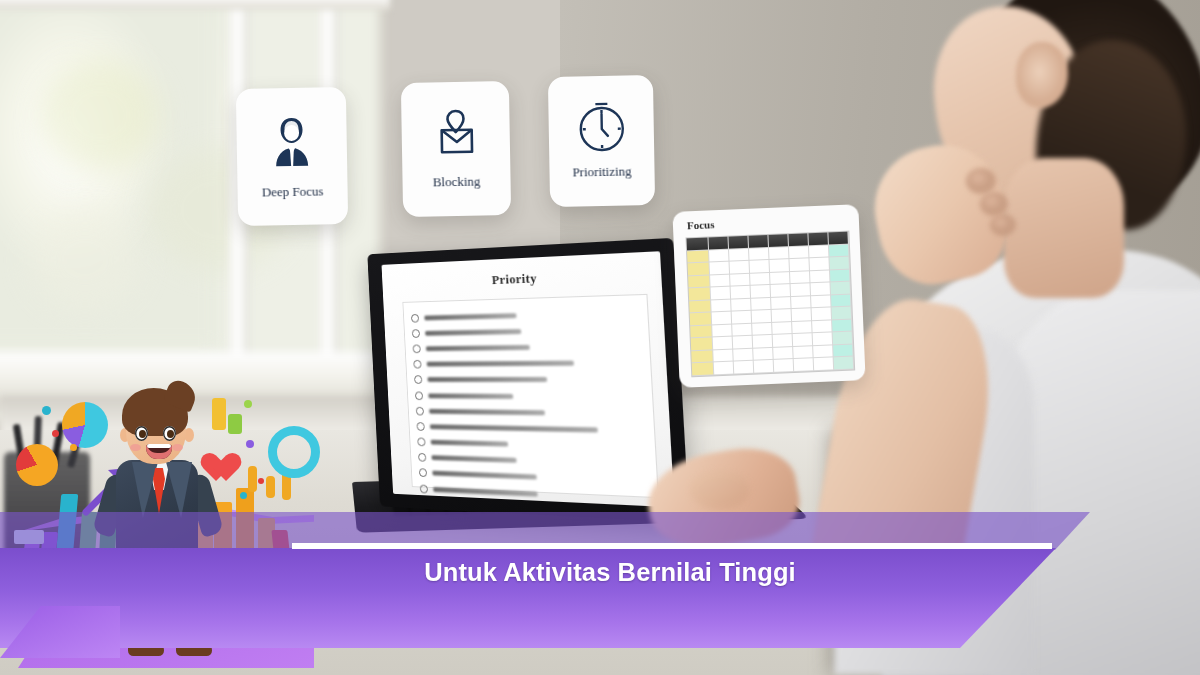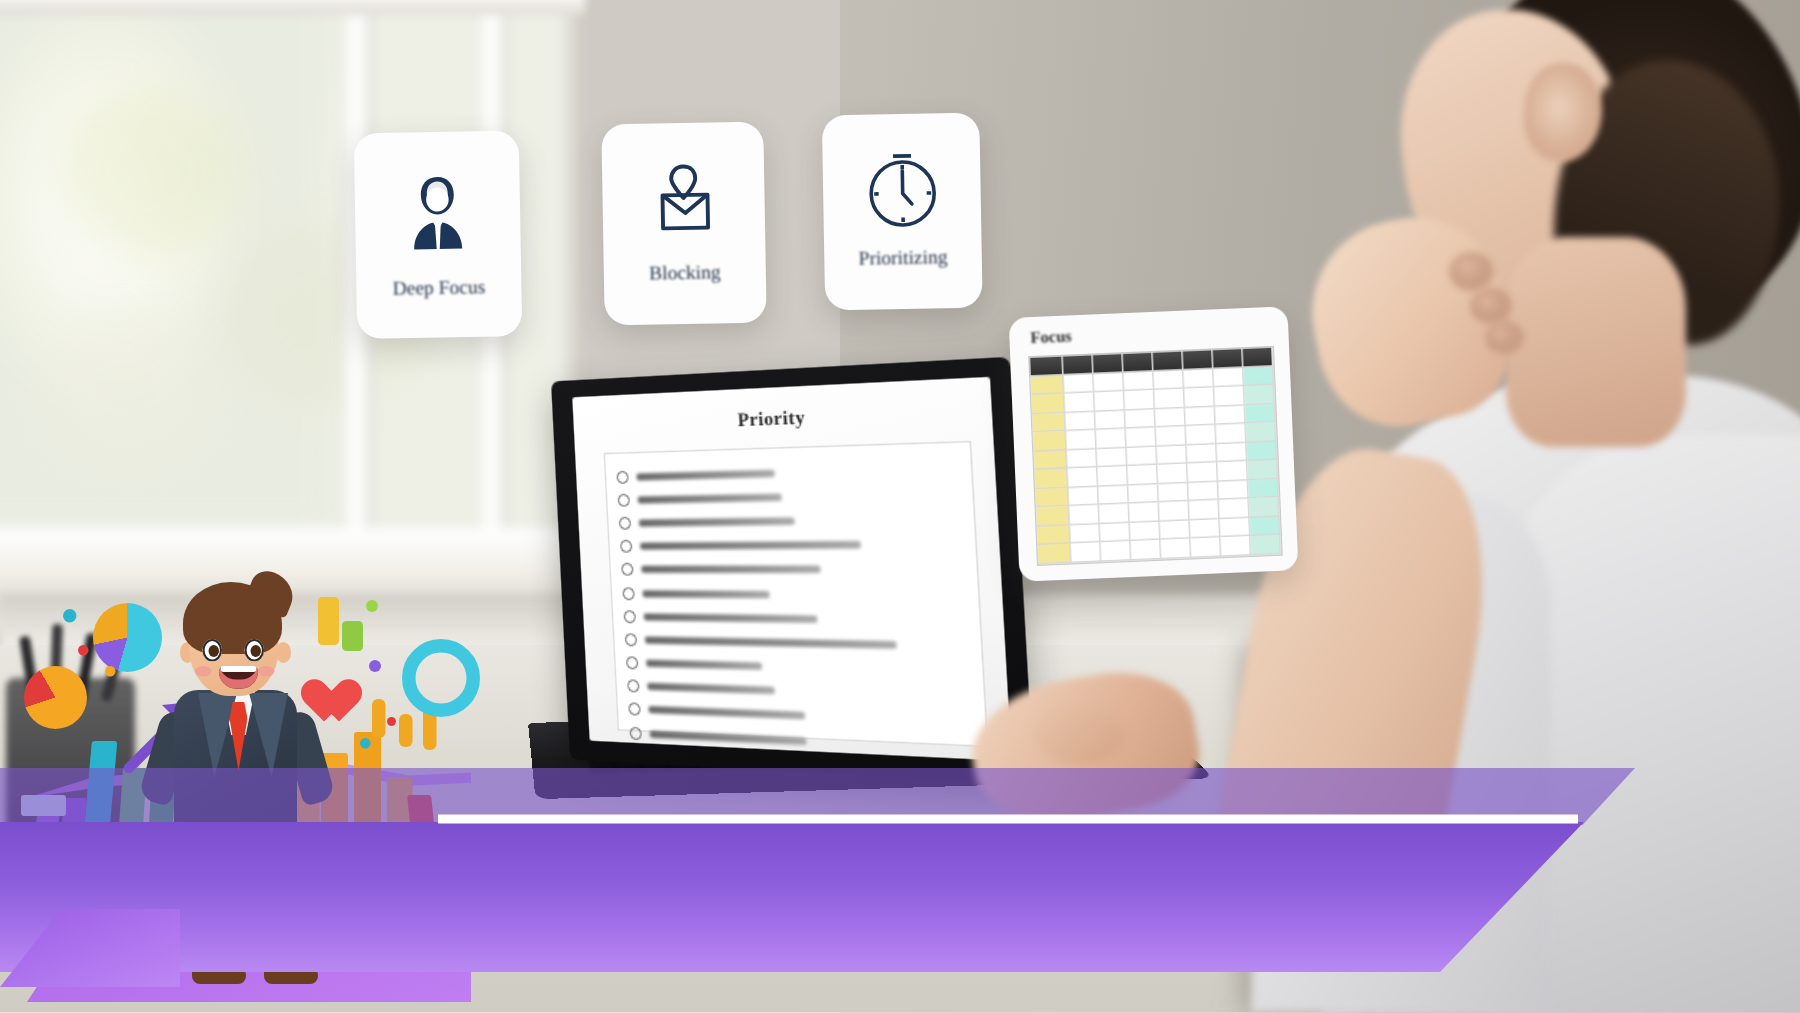--- a/index.html
+++ b/index.html
@@ -671,15 +671,16 @@
     <div class="m-cheek" style="left:172px;"></div>
     <div class="m-mouth"></div>
     <div class="m-teeth"></div>
   </div>
 
   <div class="band-top"></div>
   <div class="banner"></div>
   <div class="hill-ext"></div>
   <div class="white-rule"></div>
   <div class="ttl">
+    <div>Untuk Aktivitas Bernilai Tinggi</div>
   </div>
 
 </div>
 
 </body></html>

